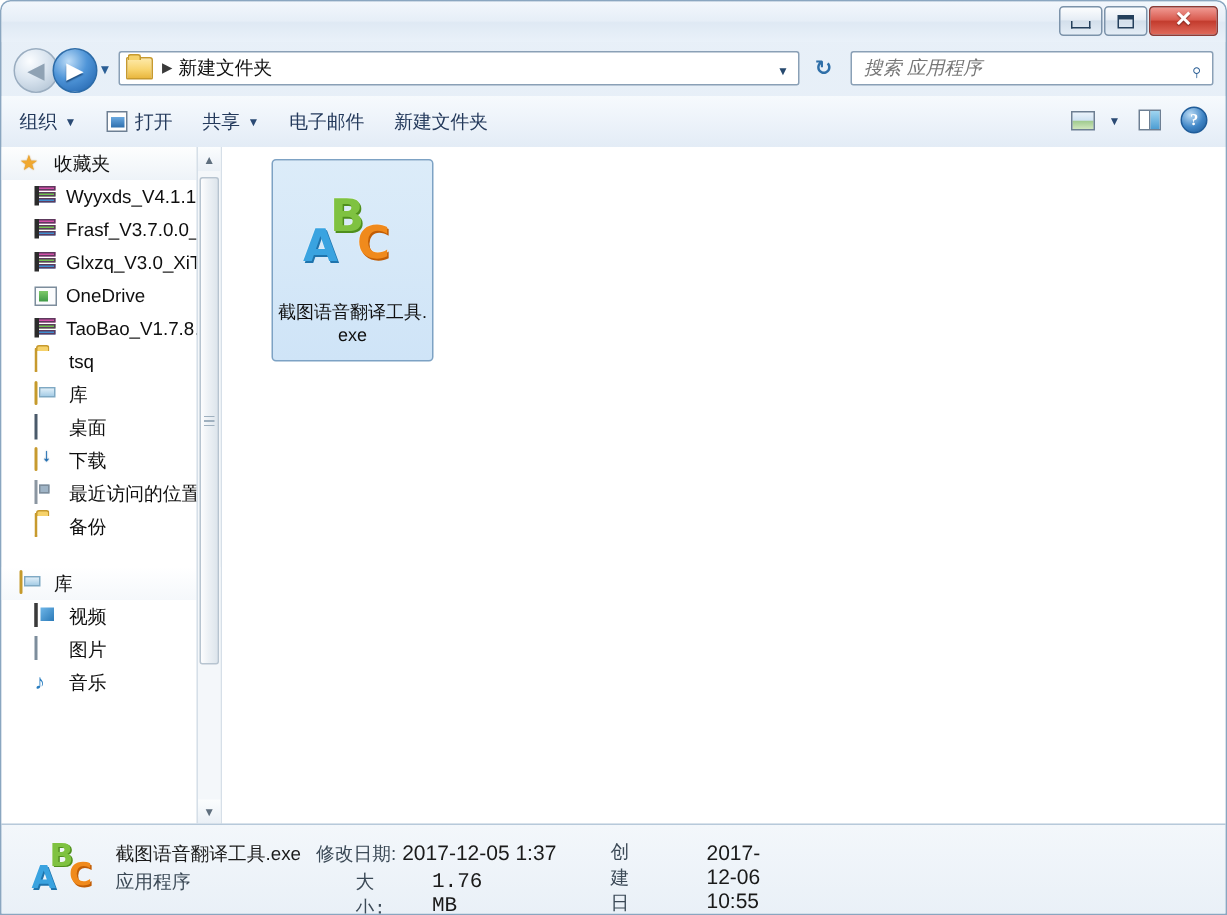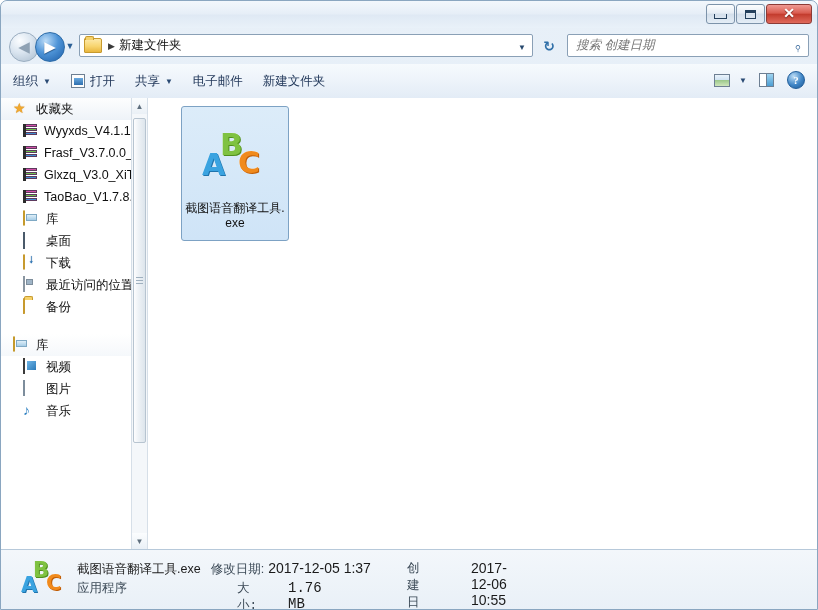--- a/index.html
+++ b/index.html
@@ -361,21 +361,21 @@
       <span class="addr-sep">▶</span>
       <span class="addr-text">新建文件夹</span>
       <span class="addr-caret">▼</span>
     </div>
 
     <div class="refreshbtn">
       <span>↻</span>
     </div>
 
     <div class="searchbox">
-      <span class="search-ph">搜索 创建日期</span>
+      <span class="search-ph">搜索 应用程序</span>
       <span class="search-icon">⌕</span>
     </div>
   </div>
 
   <div class="toolbar">
     <div class="tb-item">
       <span>组织</span>
       <span class="caret">▼</span>
     </div>
     <div class="tb-item">
@@ -440,26 +440,34 @@
         </div>
         <div class="sb-item">
           <span class="sb-icon ic-rar">
               <i></i>
               <i></i>
               <i></i>
             </span>
           <span>Glxzq_V3.0_XiTo</span>
         </div>
         <div class="sb-item">
+          <span class="sb-icon ic-tile"></span>
+          <span>OneDrive</span>
+        </div>
+        <div class="sb-item">
           <span class="sb-icon ic-rar">
               <i></i>
               <i></i>
               <i></i>
             </span>
           <span>TaoBao_V1.7.8.</span>
+        </div>
+        <div class="sb-item">
+          <span class="sb-icon"><span class="ic-folder"></span></span>
+          <span>tsq</span>
         </div>
         <div class="sb-item">
           <span class="sb-icon"><span class="ic-lib"></span></span>
           <span>库</span>
         </div>
         <div class="sb-item">
           <span class="sb-icon"><span class="ic-desk"></span></span>
           <span>桌面</span>
         </div>
         <div class="sb-item">

